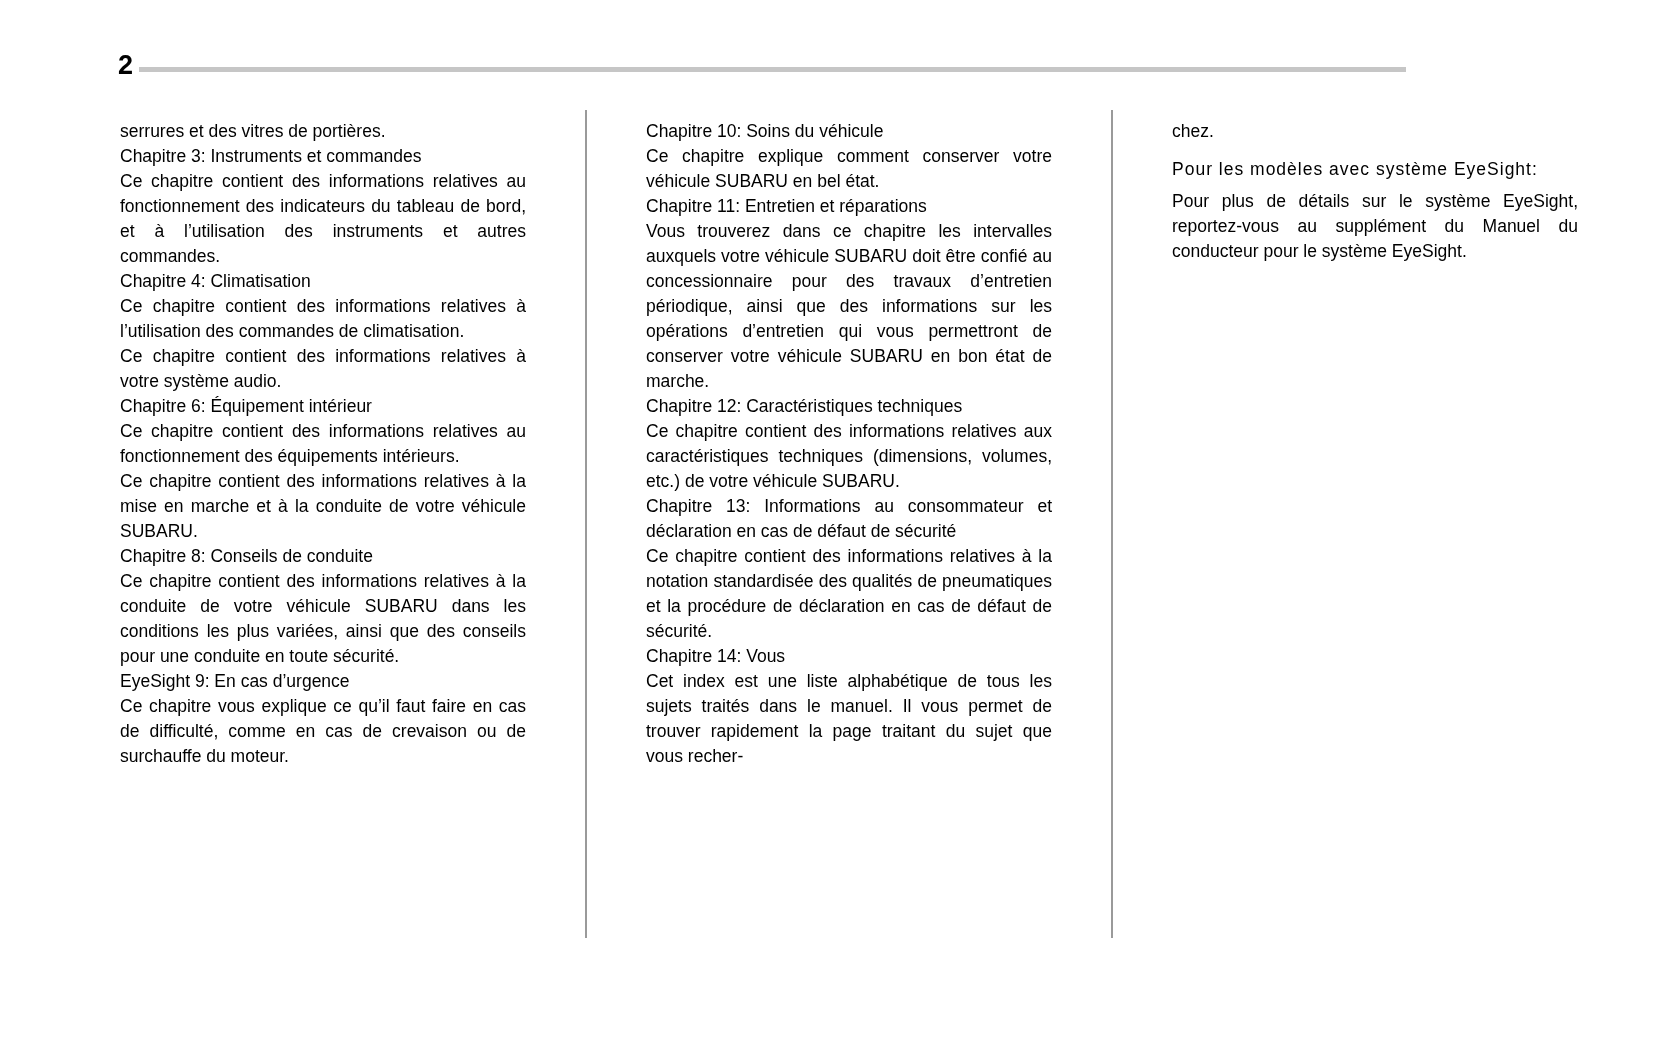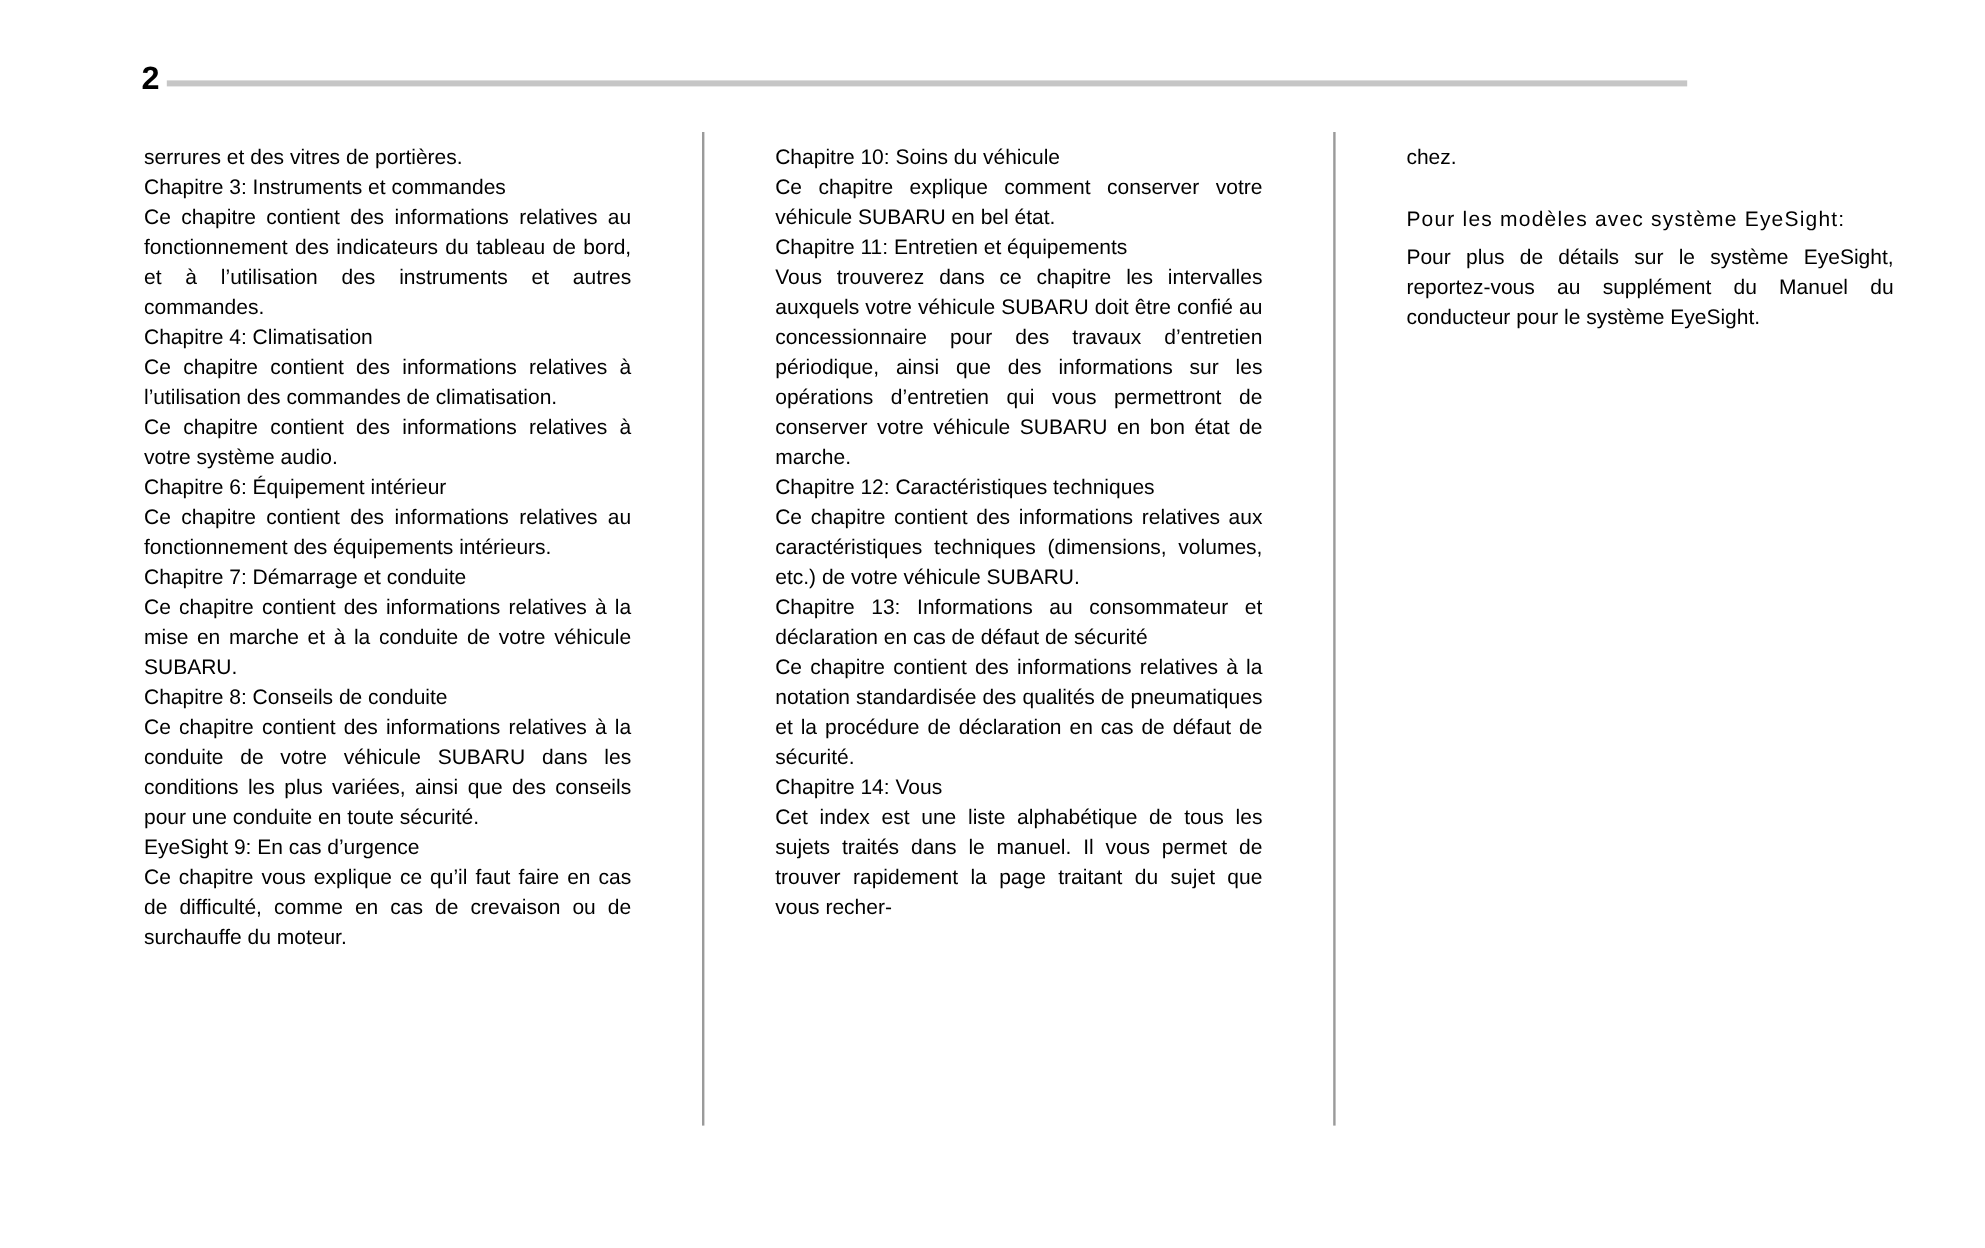--- a/index.html
+++ b/index.html
@@ -50,21 +50,21 @@
 
   .column p {
     font-size: 17.5px;
     line-height: 25px;
     text-align: justify;
   }
   .column p.heading { font-weight: 400; }
 
   
   .column[data-col="2"] p.heading {
-    margin-top: 26px;
+    margin-top: 13px;
     margin-bottom: 7px;
     letter-spacing: 1px;
   }
 </style>
 </head>
 <body>
 
 <div class="page">
 
   <header class="page-header">
@@ -75,32 +75,31 @@
   <main class="columns">
     <section class="column" data-col="0">
         <p class="body">serrures et des vitres de portières.</p>
         <p class="heading">Chapitre 3: Instruments et commandes</p>
         <p class="body">Ce chapitre contient des informations relatives au fonctionnement des indicateurs du tableau de bord, et à l’utilisation des instruments et autres commandes.</p>
         <p class="heading">Chapitre 4: Climatisation</p>
         <p class="body">Ce chapitre contient des informations relatives à l’utilisation des commandes de climatisation.</p>
         <p class="body">Ce chapitre contient des informations relatives à votre système audio.</p>
         <p class="heading">Chapitre 6: Équipement intérieur</p>
         <p class="body">Ce chapitre contient des informations relatives au fonctionnement des équipements intérieurs.</p>
-        <p class="heading">Chapitre 7: Démarrage et conduite</p>
         <p class="body">Ce chapitre contient des informations relatives à la mise en marche et à la conduite de votre véhicule SUBARU.</p>
         <p class="heading">Chapitre 8: Conseils de conduite</p>
         <p class="body">Ce chapitre contient des informations relatives à la conduite de votre véhicule SUBARU dans les conditions les plus variées, ainsi que des conseils pour une conduite en toute sécurité.</p>
         <p class="heading">EyeSight 9: En cas d’urgence</p>
         <p class="body">Ce chapitre vous explique ce qu’il faut faire en cas de difficulté, comme en cas de crevaison ou de surchauffe du moteur.</p>
       </section>
     <div class="divider"></div>
     <section class="column" data-col="1">
         <p class="heading">Chapitre 10: Soins du véhicule</p>
         <p class="body">Ce chapitre explique comment conserver votre véhicule SUBARU en bel état.</p>
-        <p class="heading">Chapitre 11: Entretien et équipements</p>
+        <p class="heading">Chapitre 11: Entretien et réparations</p>
         <p class="body">Vous trouverez dans ce chapitre les intervalles auxquels votre véhicule SUBARU doit être confié au concessionnaire pour des travaux d’entretien périodique, ainsi que des informations sur les opérations d’entretien qui vous permettront de conserver votre véhicule SUBARU en bon état de marche.</p>
         <p class="heading">Chapitre 12: Caractéristiques techniques</p>
         <p class="body">Ce chapitre contient des informations relatives aux caractéristiques techniques (dimensions, volumes, etc.) de votre véhicule SUBARU.</p>
         <p class="heading">Chapitre 13: Informations au consommateur et déclaration en cas de défaut de sécurité</p>
         <p class="body">Ce chapitre contient des informations relatives à la notation standardisée des qualités de pneumatiques et la procédure de déclaration en cas de défaut de sécurité.</p>
         <p class="heading">Chapitre 14: Vous</p>
         <p class="body">Cet index est une liste alphabétique de tous les sujets traités dans le manuel. Il vous permet de trouver rapidement la page traitant du sujet que vous recher-</p>
       </section>
     <div class="divider"></div>
     <section class="column" data-col="2">

